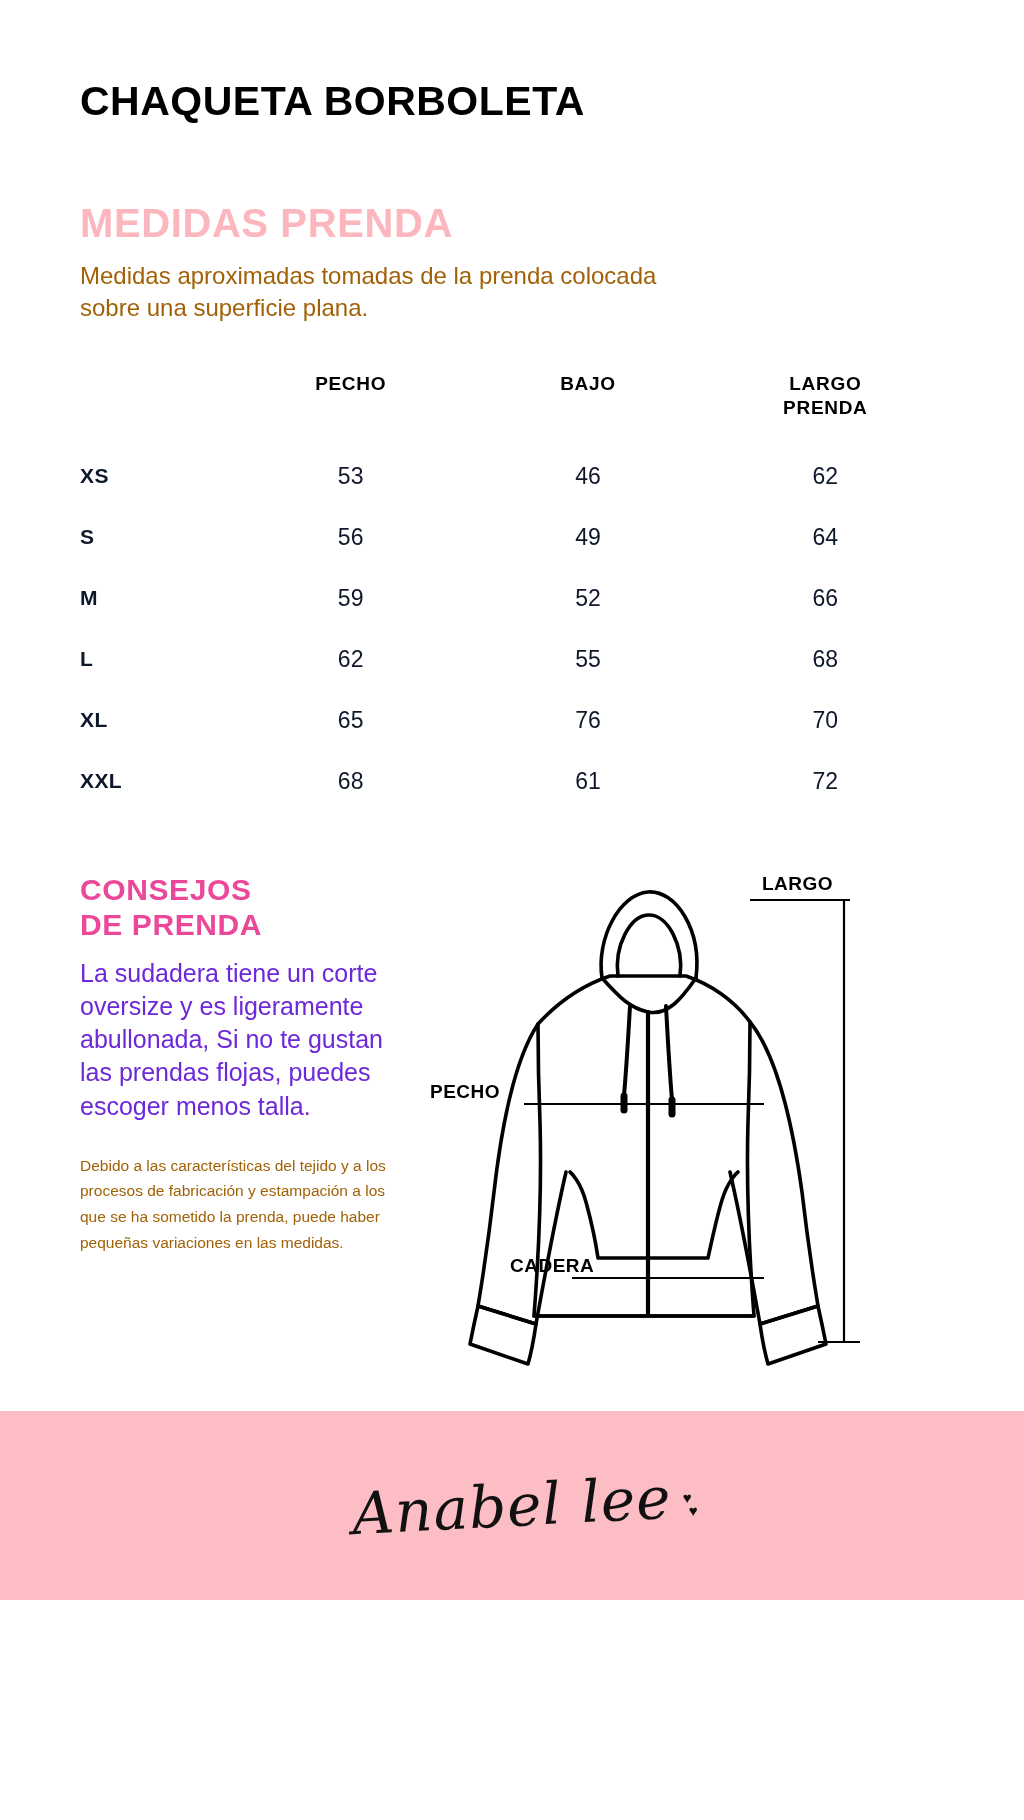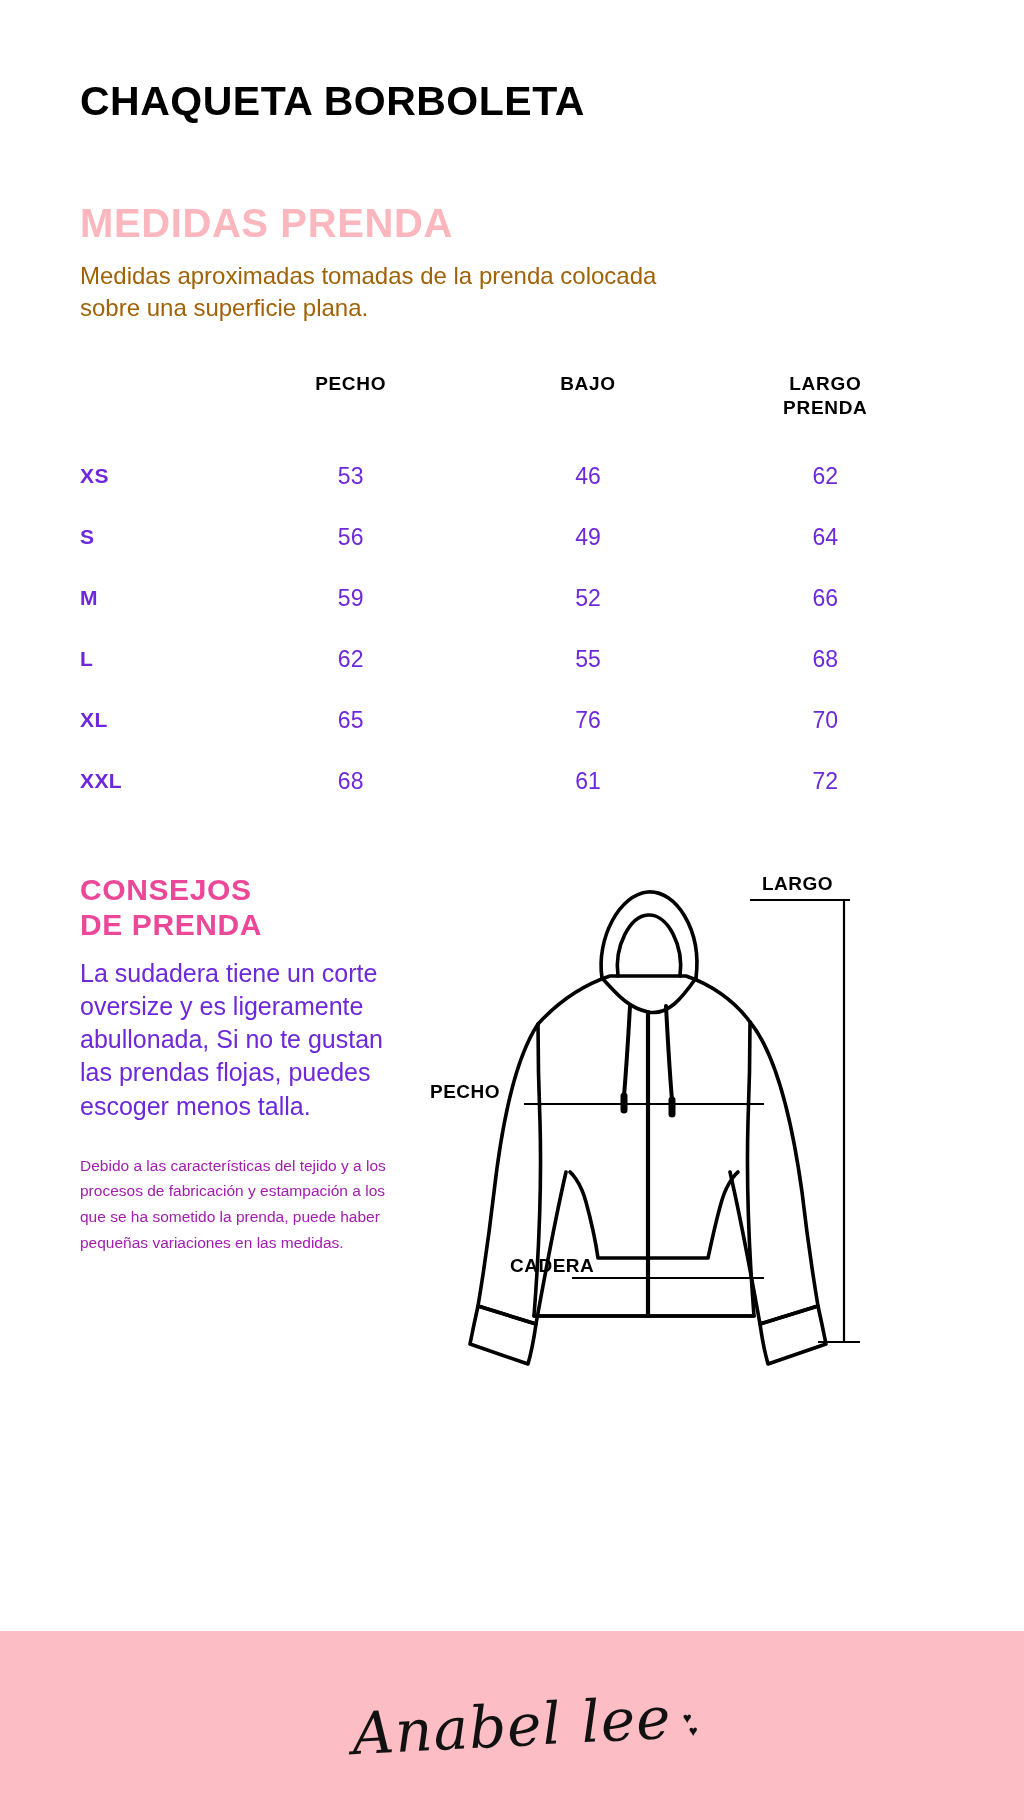--- a/index.html
+++ b/index.html
@@ -10,21 +10,21 @@
     width: 1024px;
     height: 1820px;
     background: #ffffff;
     font-family: "Liberation Sans", sans-serif;
     color: #111111;
     overflow: hidden;
     position: relative;
   }
   .page {
     width: 1024px;
-    height: 1820px;
+    height: 1600px;
     position: relative;
     box-sizing: border-box;
   }
   .content {
     padding: 60px 80px 0 80px;
   }
   .title {
     font-size: 41px;
     font-weight: bold;
     letter-spacing: 0.5px;
@@ -64,21 +64,21 @@
     line-height: 1.25;
   }
   .size-table th.col-size {
     width: 150px;
     text-align: left;
   }
   .size-table td {
     font-size: 23px;
     text-align: center;
     padding: 17px 0;
-    color: #6d28d9;
+    color: #0f172a;
   }
   .size-table td.size-label {
     font-weight: bold;
     text-align: left;
     font-size: 21px;
     letter-spacing: 0.4px;
   }
 
   
   .lower {
@@ -99,21 +99,21 @@
   }
   .advice-body {
     font-size: 25px;
     line-height: 1.33;
     color: #6d28d9;
     margin: 0 0 30px 0;
   }
   .advice-note {
     font-size: 15.5px;
     line-height: 1.65;
-    color: #a21caf;
+    color: #a16207;
     margin: 0;
   }
   .lower-right {
     flex: 1 1 auto;
     position: relative;
     padding-left: 10px;
   }
 
   
   .footer {

